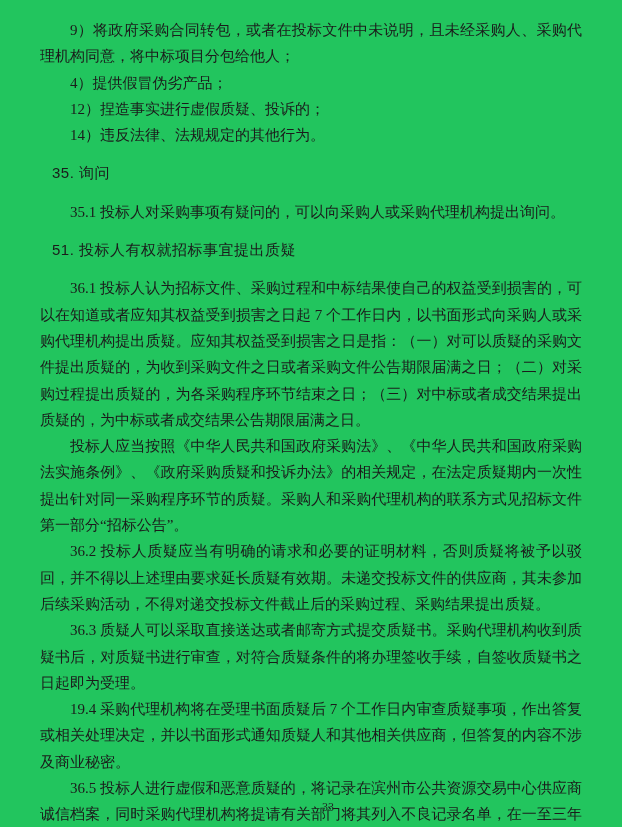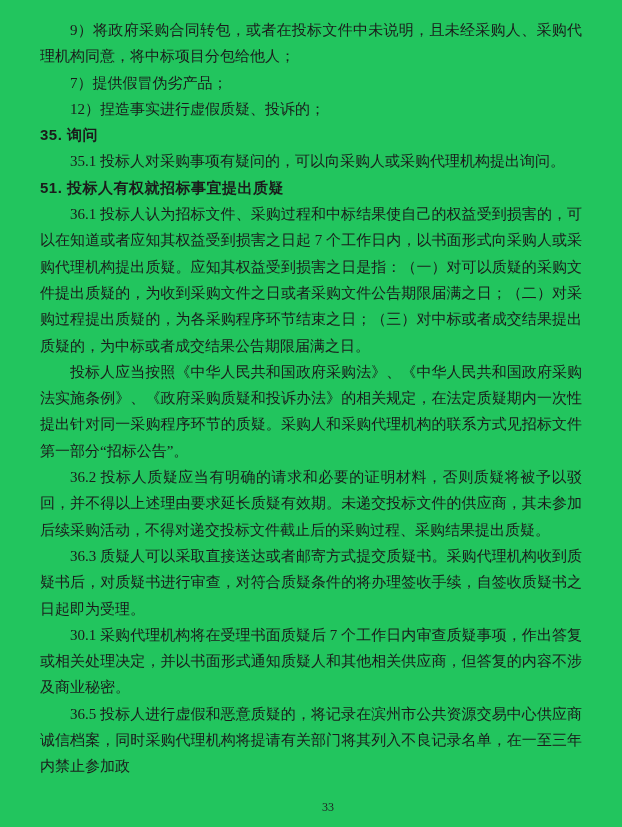--- a/index.html
+++ b/index.html
@@ -20,49 +20,50 @@
     color: #1b1b1b;
     overflow: hidden;
   }
   .para {
     margin: 0;
     text-align: justify;
     text-indent: 2em;
     word-break: break-all;
   }
   .heading {
-    margin: 0;
+    margin: 12px;
     text-align: left;
     text-indent: 0;
     font-family: "Liberation Sans", "DejaVu Sans", sans-serif;
-    font-weight: 700;
+    font-weight: 400;
     letter-spacing: 0.5px;
   }
   .page-number {
     position: absolute;
     bottom: 13px;
     left: 0;
     right: 0;
     text-align: center;
     font-size: 12px;
     line-height: 14px;
     color: #222222;
     padding-left: 34px;
   }
 </style>
 </head>
 <body>
 
 <div class="page">
   <p class="para">9）将政府采购合同转包，或者在投标文件中未说明，且未经采购人、采购代理机构同意，将中标项目分包给他人；</p>
-  <p class="para">7）提供假冒伪劣产品；</p>
+  <p class="para">4）提供假冒伪劣产品；</p>
   <p class="para">12）捏造事实进行虚假质疑、投诉的；</p>
+  <p class="para">14）违反法律、法规规定的其他行为。</p>
   <p class="heading">35. 询问</p>
   <p class="para">35.1 投标人对采购事项有疑问的，可以向采购人或采购代理机构提出询问。</p>
   <p class="heading">51. 投标人有权就招标事宜提出质疑</p>
   <p class="para">36.1 投标人认为招标文件、采购过程和中标结果使自己的权益受到损害的，可以在知道或者应知其权益受到损害之日起 7 个工作日内，以书面形式向采购人或采购代理机构提出质疑。应知其权益受到损害之日是指：（一）对可以质疑的采购文件提出质疑的，为收到采购文件之日或者采购文件公告期限届满之日；（二）对采购过程提出质疑的，为各采购程序环节结束之日；（三）对中标或者成交结果提出质疑的，为中标或者成交结果公告期限届满之日。</p>
   <p class="para">投标人应当按照《中华人民共和国政府采购法》、《中华人民共和国政府采购法实施条例》、《政府采购质疑和投诉办法》的相关规定，在法定质疑期内一次性提出针对同一采购程序环节的质疑。采购人和采购代理机构的联系方式见招标文件第一部分“招标公告”。</p>
   <p class="para">36.2 投标人质疑应当有明确的请求和必要的证明材料，否则质疑将被予以驳回，并不得以上述理由要求延长质疑有效期。未递交投标文件的供应商，其未参加后续采购活动，不得对递交投标文件截止后的采购过程、采购结果提出质疑。</p>
   <p class="para">36.3 质疑人可以采取直接送达或者邮寄方式提交质疑书。采购代理机构收到质疑书后，对质疑书进行审查，对符合质疑条件的将办理签收手续，自签收质疑书之日起即为受理。</p>
-  <p class="para">30.1 采购代理机构将在受理书面质疑后 7 个工作日内审查质疑事项，作出答复或相关处理决定，并以书面形式通知质疑人和其他相关供应商，但答复的内容不涉及商业秘密。</p>
+  <p class="para">19.4 采购代理机构将在受理书面质疑后 7 个工作日内审查质疑事项，作出答复或相关处理决定，并以书面形式通知质疑人和其他相关供应商，但答复的内容不涉及商业秘密。</p>
   <p class="para">36.5 投标人进行虚假和恶意质疑的，将记录在滨州市公共资源交易中心供应商诚信档案，同时采购代理机构将提请有关部门将其列入不良记录名单，在一至三年内禁止参加政</p>
   <div class="page-number">33</div>
 </div>
 
 </body></html>

